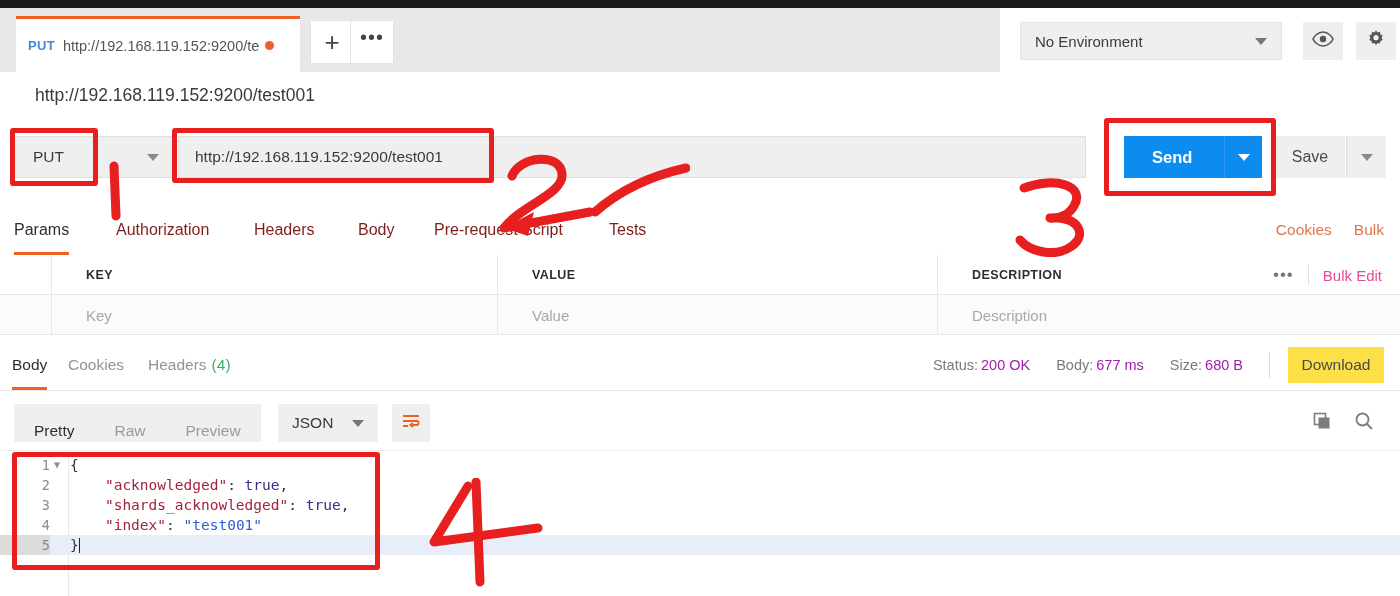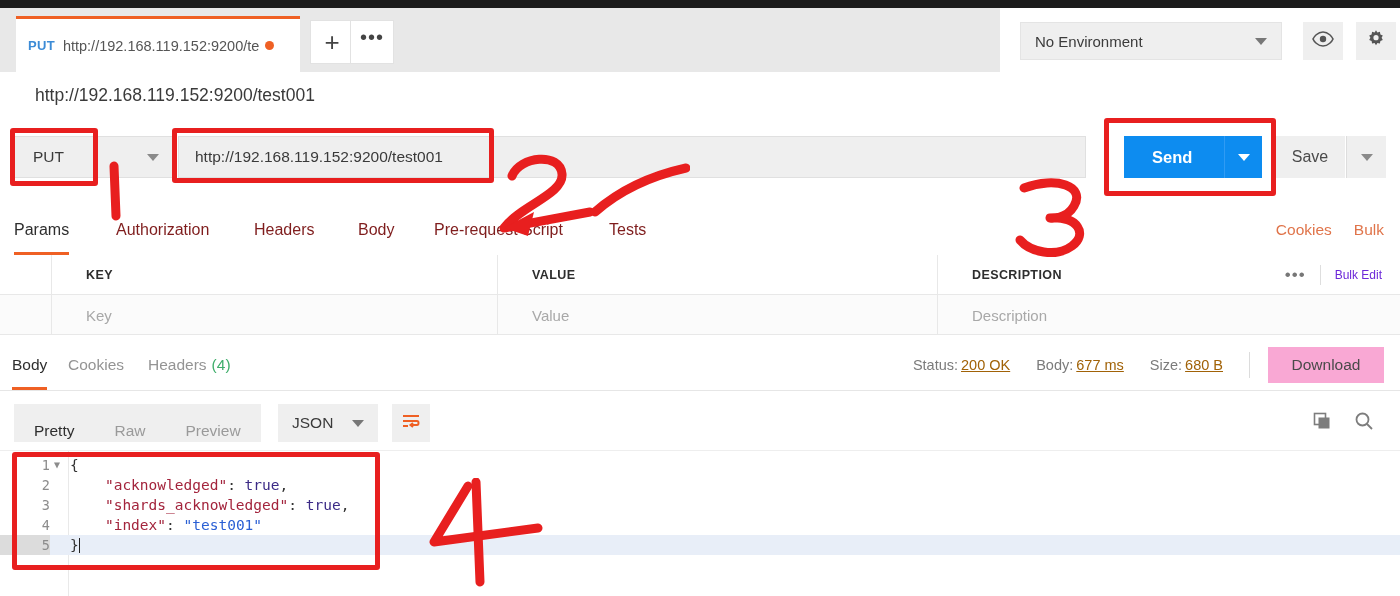--- a/index.html
+++ b/index.html
@@ -341,22 +341,22 @@
   }
   .bulk-wrap .dots {
     color: #777777;
     font-size: 17px;
     letter-spacing: 1px;
     cursor: pointer;
     padding-right: 14px;
     border-right: 1px solid #dedede;
   }
   .bulk-wrap .bulk {
-    color: #6d28d9;
-    font-size: 12px;
+    color: #ec4899;
+    font-size: 15px;
     cursor: pointer;
   }
 
   
   .resptabs {
     position: absolute;
     left: 0; top: 340px;
     width: 1400px; height: 50px;
     background: #ffffff;
     border-bottom: 1px solid #e6e6e6;
@@ -385,29 +385,29 @@
     height: 50px;
     display: flex;
     align-items: center;
   }
   .stat {
     font-size: 14.5px;
     color: #7b7b7b;
     margin-right: 26px;
     white-space: nowrap;
   }
-  .stat b { color: #a16207; font-weight: normal; margin-left: 3px; text-decoration: underline; }
+  .stat b { color: #a21caf; font-weight: normal; margin-left: 3px; }
   .divider-v {
     width: 1px; height: 26px;
     background: #dcdcdc;
     margin-right: 18px;
   }
   .dl-btn {
-    width: 116px; height: 36px;
-    background: #f9a8d4;
+    width: 96px; height: 36px;
+    background: #fde047;
     display: flex;
     align-items: center;
     justify-content: center;
     font-size: 15.5px;
     color: #4a4a4a;
     cursor: pointer;
   }
 
   
   .fmtbar {

